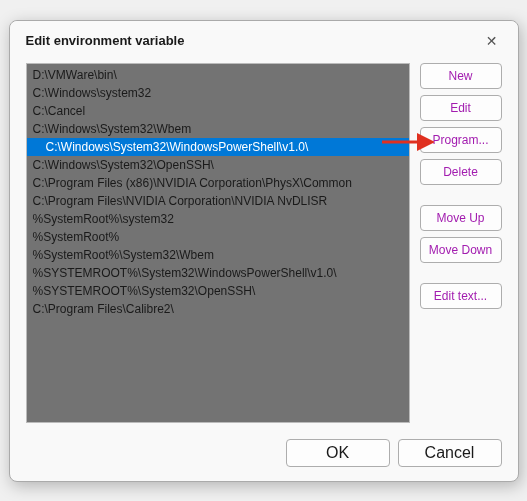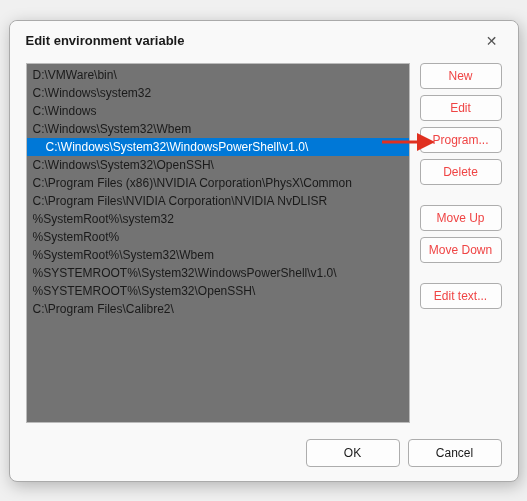--- a/index.html
+++ b/index.html
@@ -77,66 +77,66 @@
       gap: 6px;
       min-width: 82px;
     }
     .btn {
       width: 82px;
       height: 26px;
       border: 1px solid #adadad;
       background: #fdfdfd;
       cursor: pointer;
       font-size: 12px;
-      color: #ef4444;
+      color: #a21caf;
       border-radius: 4px;
       display: flex;
       align-items: center;
       justify-content: center;
     }
     .btn-spacer { height: 8px; }
     .arrow-indicator {
       position: absolute;
       top: 108px;
       left: 382px;
       display: flex;
       align-items: center;
     }
     .dialog-footer {
       display: flex;
       justify-content: flex-end;
       gap: 8px;
       padding: 4px 16px 14px 16px;
     }
     .footer-btn {
-      width: 94px;
+      width: 104px;
       height: 28px;
       border: 1px solid #adadad;
       background: #fdfdfd;
       cursor: pointer;
-      font-size: 12px;
+      font-size: 16px;
       color: #1a1a1a;
       border-radius: 4px;
     }
   </style>
 </head>
 <body>
 
 <div class="dialog">
   <div class="title-bar">
     <span class="title-bar-title">Edit environment variable</span>
     <button class="close-btn">✕</button>
   </div>
 
   <div class="dialog-body">
     <div class="list-container">
 
     <div class="list-item">D:\VMWare\bin\</div>
         <div class="list-item">C:\Windows\system32</div>
-        <div class="list-item">C:\Windows</div>
+        <div class="list-item">C:\Cancel</div>
         <div class="list-item">C:\Windows\System32\Wbem</div>
         <div class="list-item selected">C:\Windows\System32\WindowsPowerShell\v1.0\</div>
         <div class="list-item">C:\Windows\System32\OpenSSH\</div>
         <div class="list-item">C:\Program Files (x86)\NVIDIA Corporation\PhysX\Common</div>
         <div class="list-item">C:\Program Files\NVIDIA Corporation\NVIDIA NvDLISR</div>
         <div class="list-item">%SystemRoot%\system32</div>
         <div class="list-item">%SystemRoot%</div>
         <div class="list-item">%SystemRoot%\System32\Wbem</div>
         <div class="list-item">%SYSTEMROOT%\System32\WindowsPowerShell\v1.0\</div>
         <div class="list-item">%SYSTEMROOT%\System32\OpenSSH\</div>

